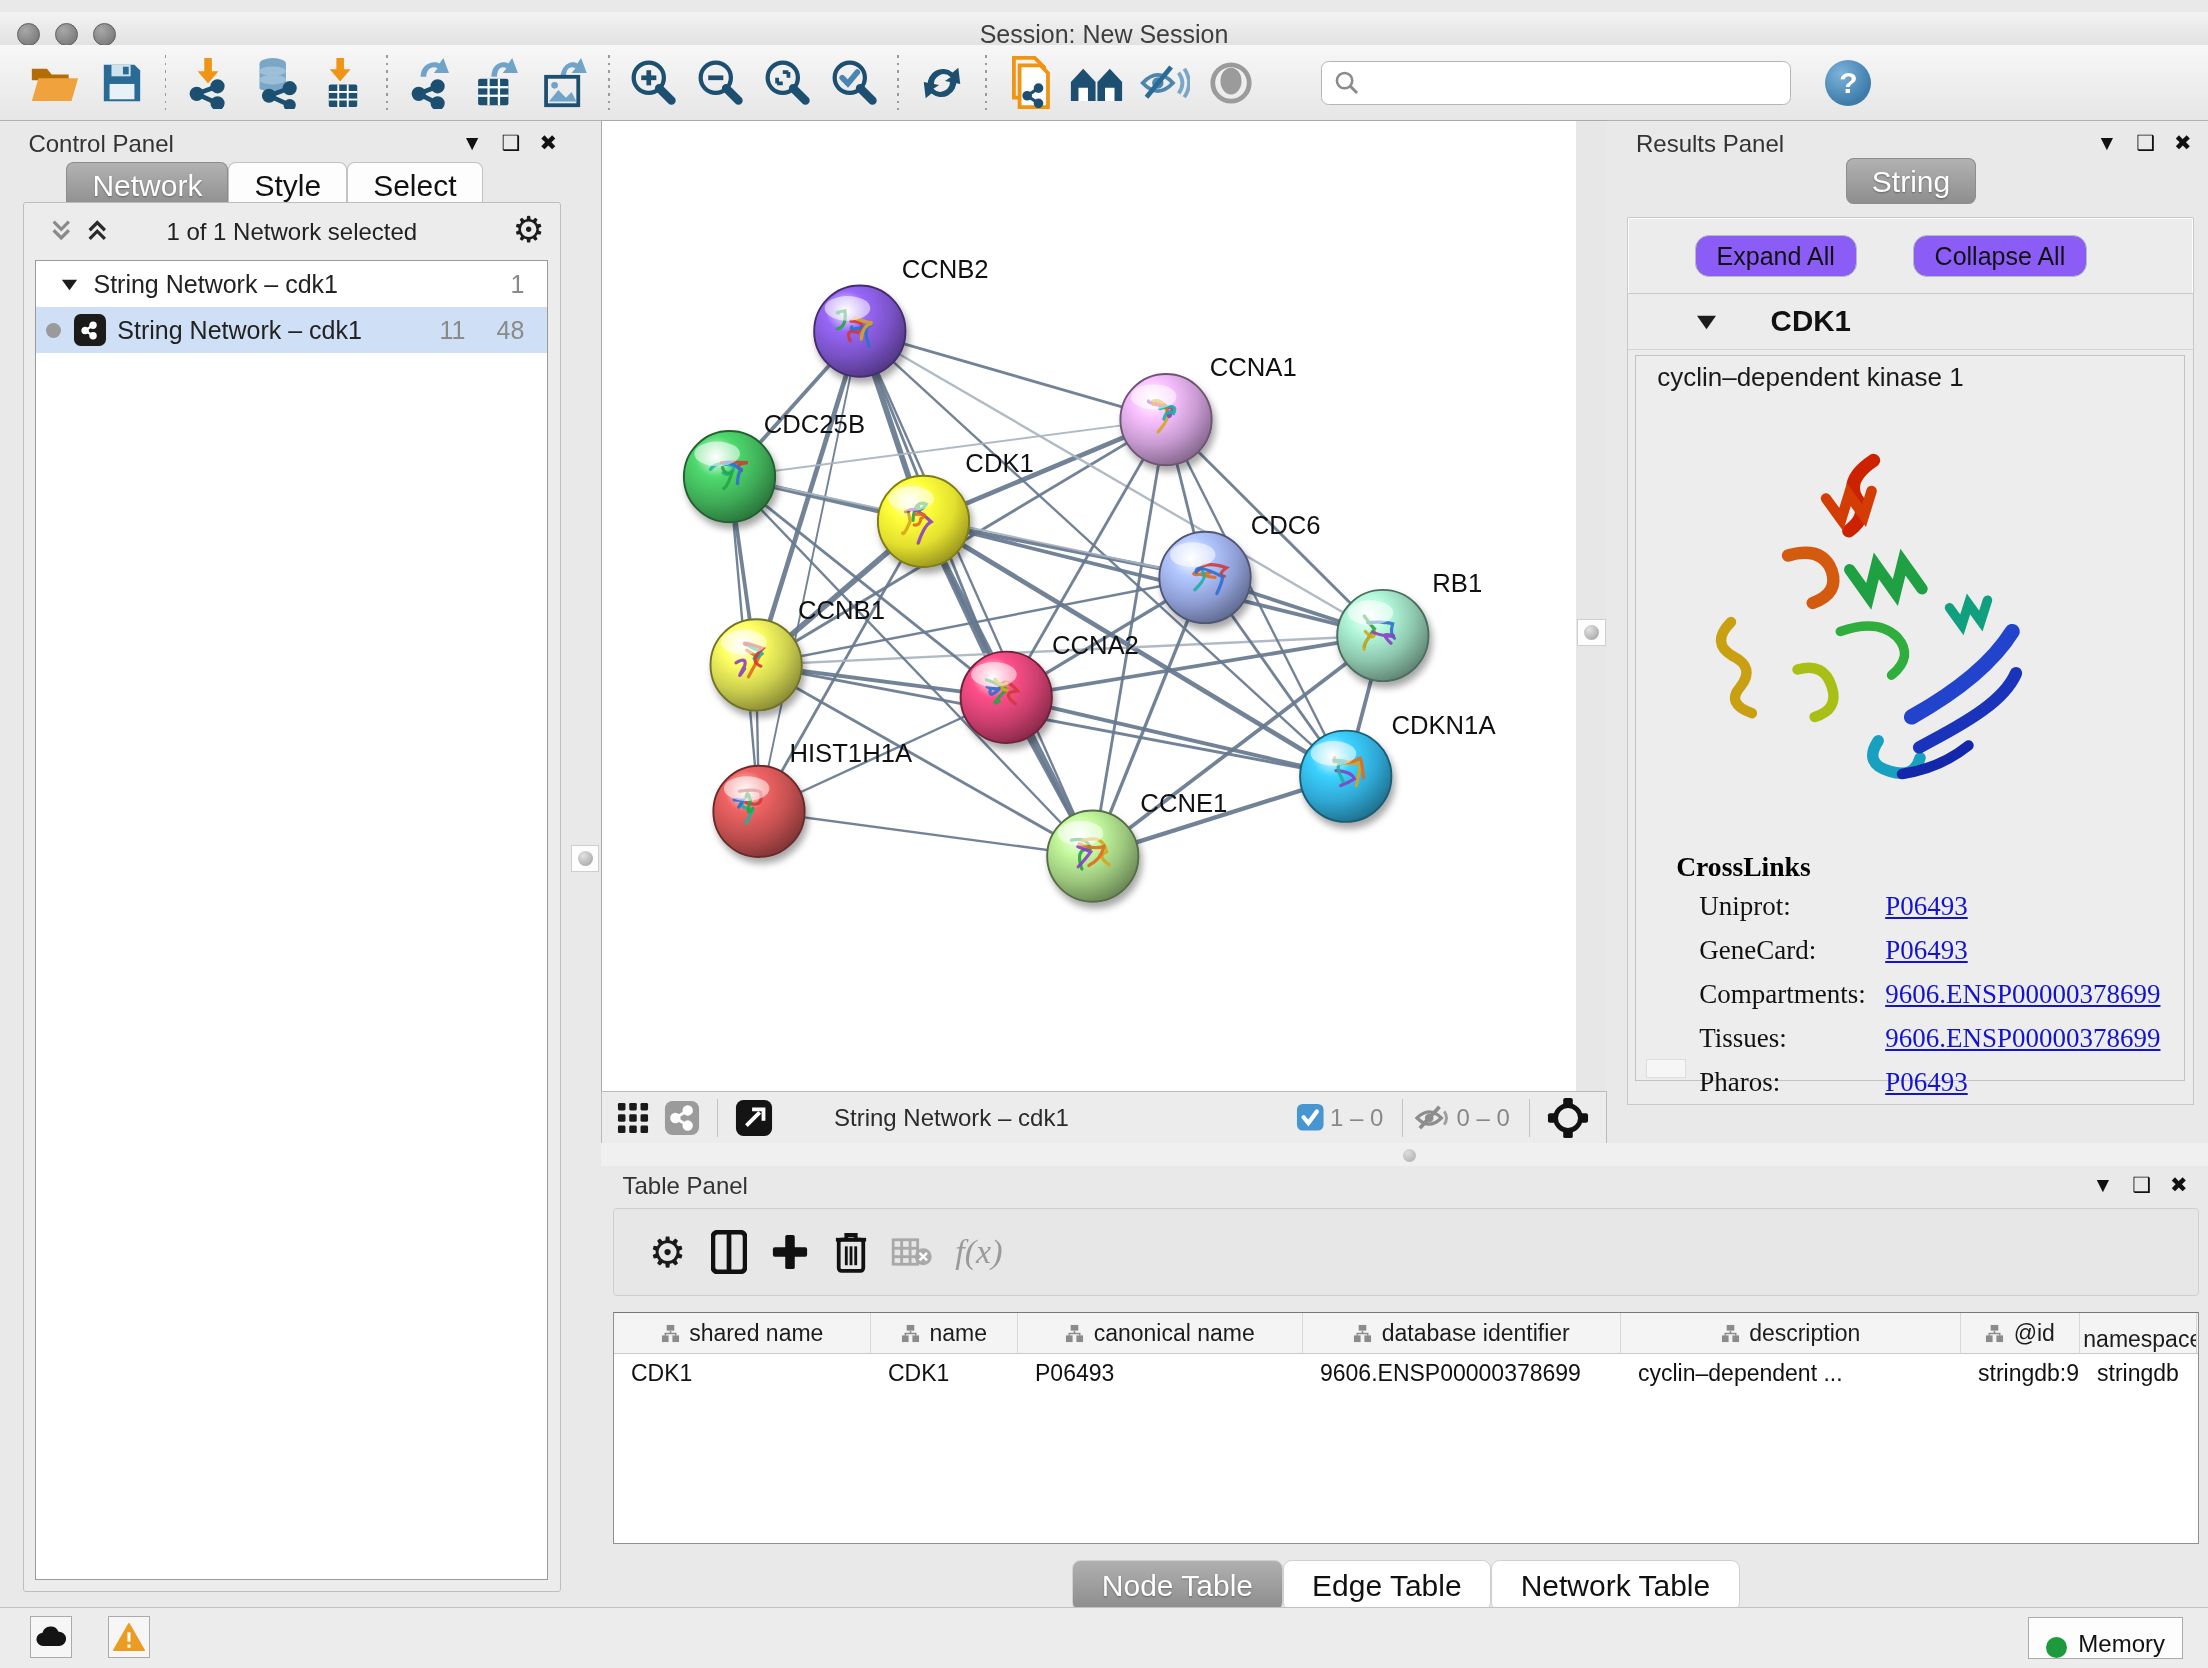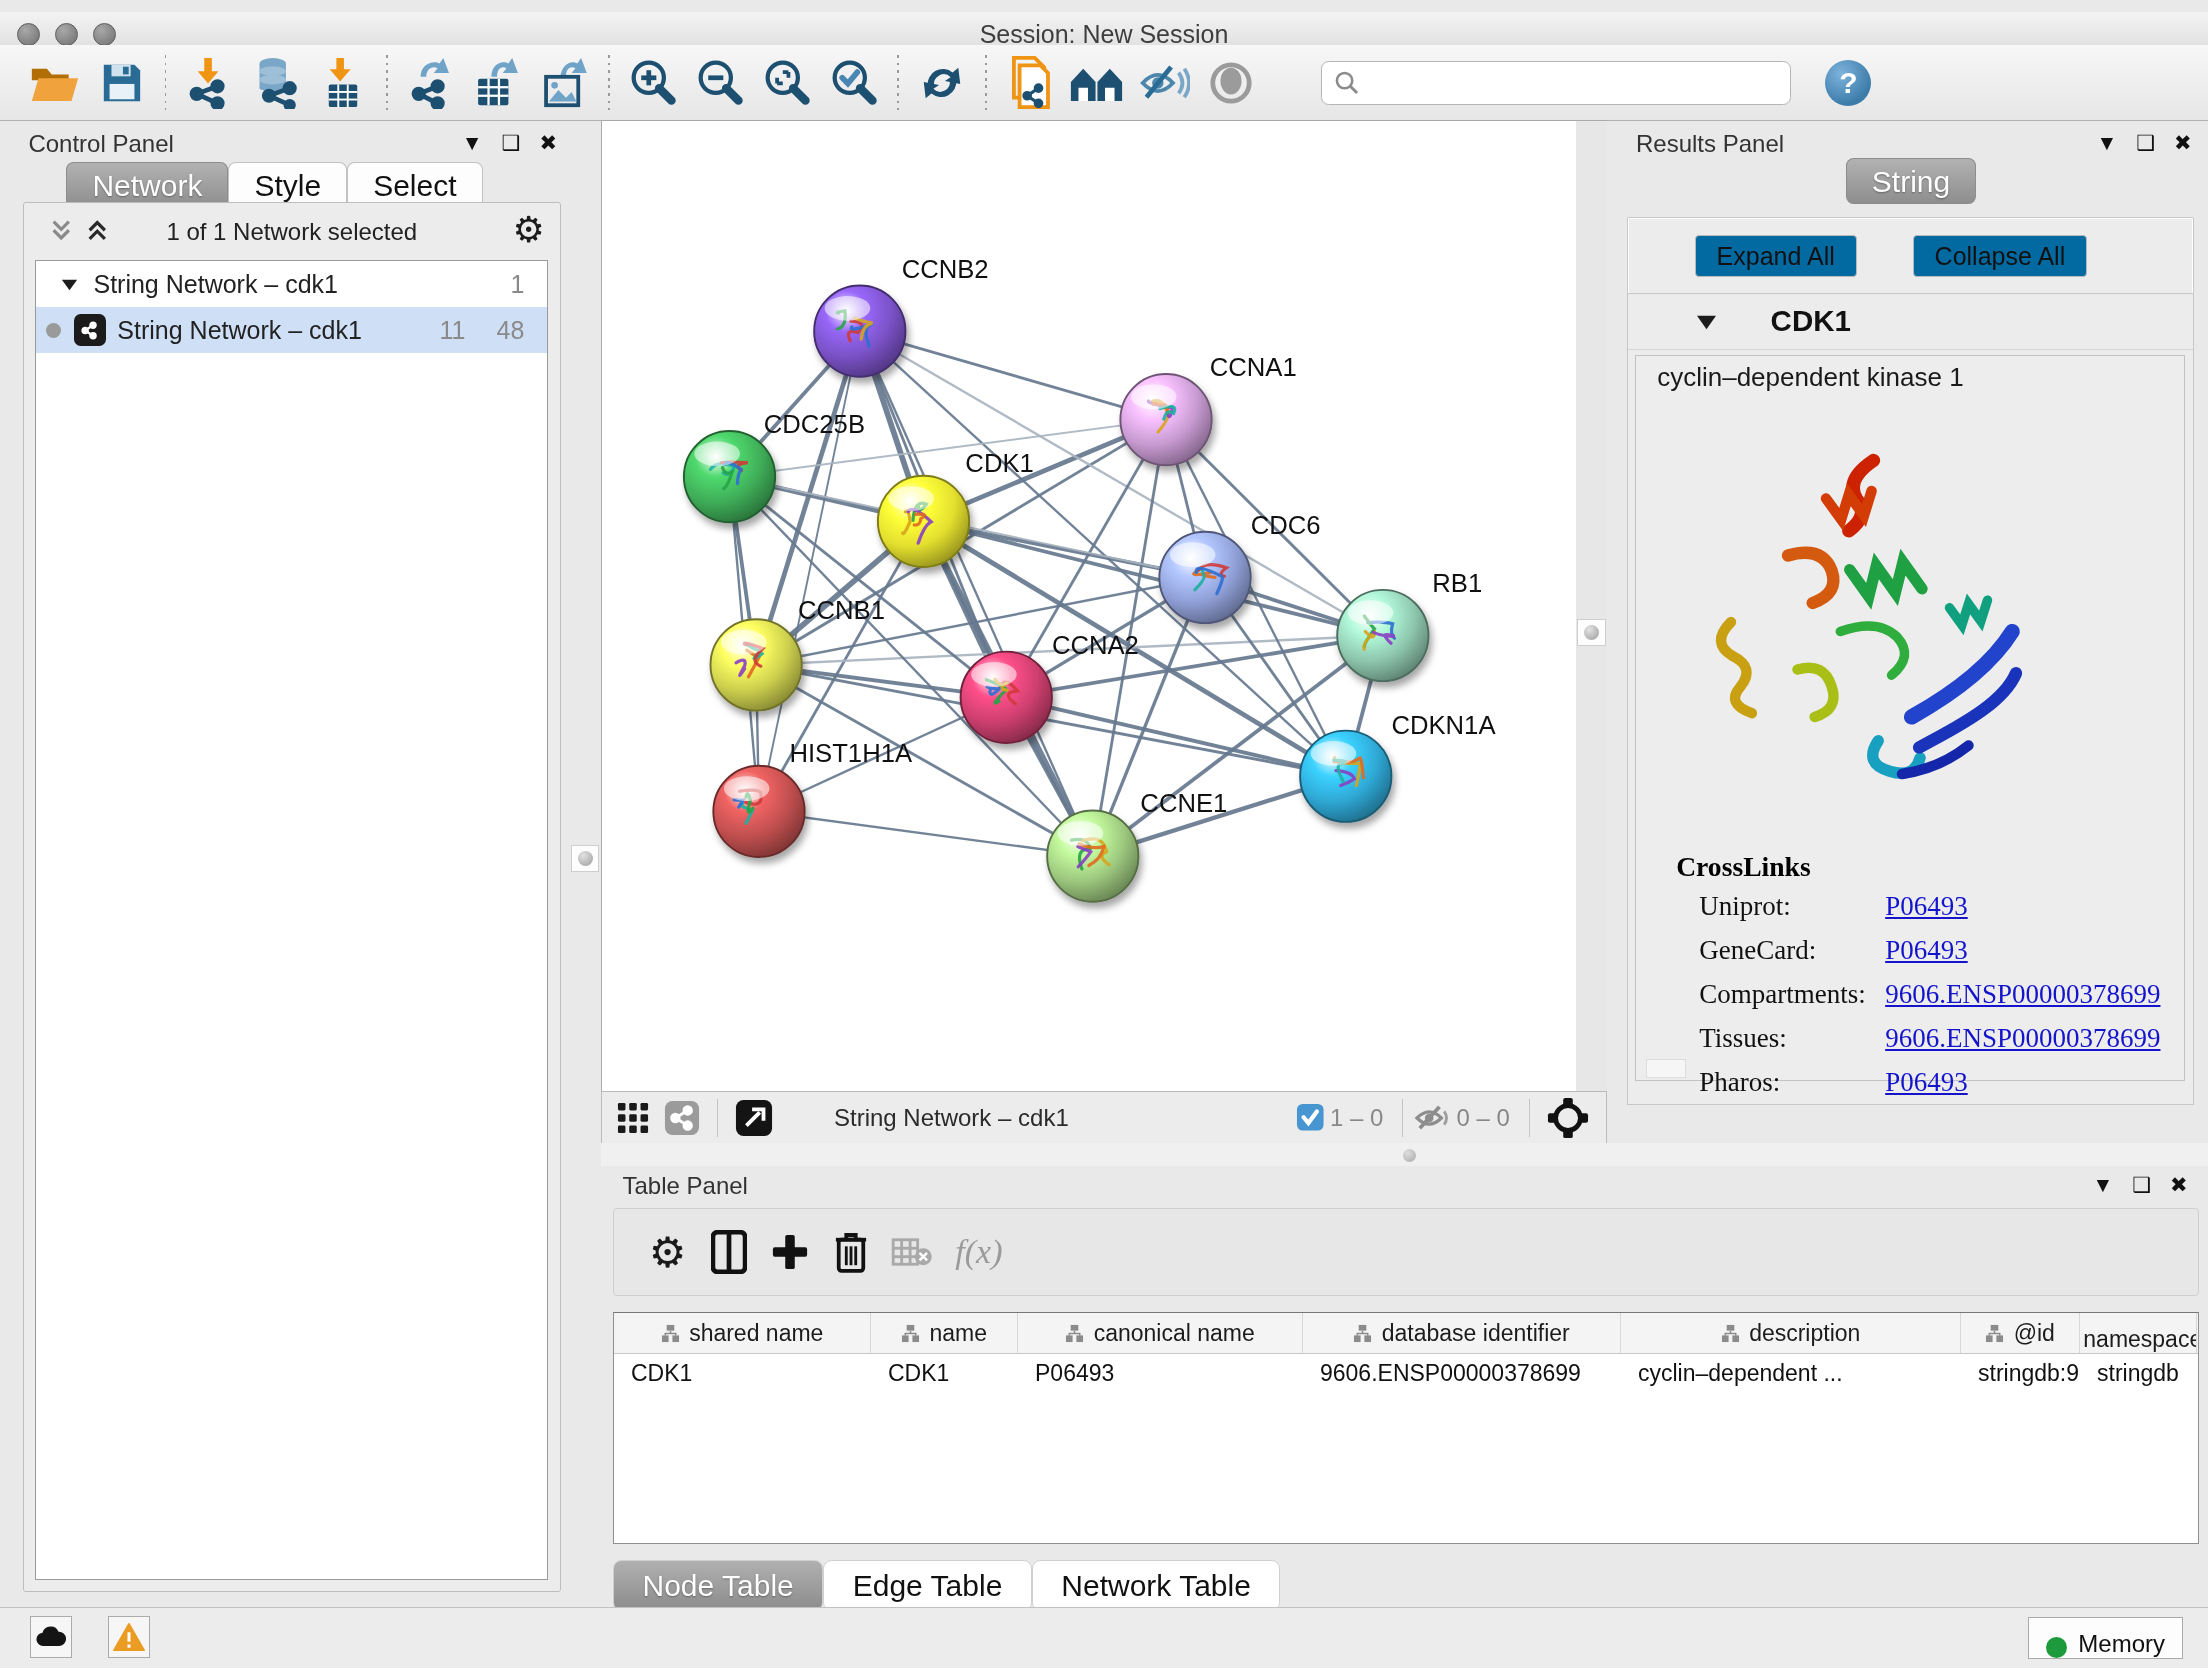--- a/index.html
+++ b/index.html
@@ -73,22 +73,22 @@
   
   .vsplit-left{position:absolute;left:569px;top:120px;width:32px;height:1476px;}
   .hsplit{position:absolute;left:601px;top:1143px;width:1607px;height:23px;background:#f0f0f0;}
   .hsplit i{position:absolute;left:802px;top:5.7px;width:13.3px;height:13.3px;border-radius:50%;
      background:radial-gradient(circle at 35% 30%,#ddd,#aaa);}
   
   .results{position:absolute;left:1619px;top:124px;width:584px;height:1014px;}
   .rtabwrap{position:absolute;left:0;top:34px;width:100%;text-align:center;}
   .rbox1{position:absolute;left:7.6px;top:93px;width:565px;height:76px;background:#ececec;
      border:1.9px solid #c8c8c8;border-radius:1.9px;box-shadow:inset 0 0 0 1px #fff;}
-  .rbtn{position:absolute;top:17px;height:42px;background:#0369a1;border:1px solid #b9b9b9;
-     border-radius:4px;font-size:25px;color:#111;cursor:pointer;padding:0 21px;}
+  .rbtn{position:absolute;top:17px;height:42px;background:#8b5cf6;border:1px solid #b9b9b9;
+     border-radius:14px;font-size:25px;color:#111;cursor:pointer;padding:0 21px;}
   .rbox2{position:absolute;left:7.6px;top:169px;width:565px;height:810px;background:#ececec;
      border:1.9px solid #c8c8c8;overflow:hidden;}
   .generow{position:relative;height:55px;border-bottom:1px solid #d5d5d5;}
   .genearrow{position:absolute;left:67px;top:19px;}
   .genename{position:absolute;left:143px;top:9.5px;font-size:29.5px;font-weight:bold;color:#111;}
   .genecard{position:absolute;left:7.6px;top:61px;right:7.6px;bottom:23px;background:#ededed;
      border:1px solid #c2c2c2;font-family:"Liberation Serif",serif;}
   .genedesc{position:absolute;left:21px;top:5.7px;font-family:"Liberation Sans",sans-serif;
      font-size:26px;color:#1a1a1a;}
   .protimg{position:absolute;left:38px;top:76px;}
@@ -106,21 +106,21 @@
   .fx{font-family:"Liberation Serif",serif;font-style:italic;font-size:34px;color:#9a9a9a;margin-left:13.3px;}
   .grid{position:absolute;left:0px;top:146px;width:1584px;height:230px;background:#fff;border:1px solid #8f8f8f;border-top:1.9px solid #777;}
   .ghead{display:flex;height:40px;background:#f4f4f4;border-bottom:1.9px solid #c9c9c9;}
   .gcell{box-sizing:border-box;border-right:1px solid #d8d8d8;display:flex;align-items:center;
      justify-content:center;font-size:23px;color:#1c1c1c;gap:9.5px;overflow:hidden;white-space:nowrap;}
   .grow{display:flex;height:38px;}
   .gdata{box-sizing:border-box;padding-left:17px;display:flex;align-items:center;font-size:23px;color:#111;
      overflow:hidden;white-space:nowrap;}
   .tscroll{position:absolute;left:1px;top:342px;width:1582px;height:32px;background:#f4f4f4;border-top:1px solid #ddd;}
   .tscroll b{position:absolute;left:9.5px;top:4.8px;width:173px;height:23px;border-radius:11.4px;background:#bdbdbd;}
-  .ttabs{position:absolute;left:0;top:394px;width:100%;text-align:left;}
+  .ttabs{position:absolute;left:0;top:394px;width:100%;text-align:center;}
   .ttabs .tab{border-radius:8.6px;border:1px solid #cfcfcf;padding:7.6px 28.5px;background:#fff;}
   .ttabs .tab.active{background:linear-gradient(#b0b0b0,#8c8c8c);color:#fff;}
   
   .statusbar{position:absolute;left:0;top:1607px;width:2208px;height:61px;background:#ececec;
      border-top:1px solid #c2c2c2;}
   .sbtn{position:absolute;top:7.6px;width:42px;height:42px;background:#f6f6f6;border:1px solid #ababab;
      display:flex;align-items:center;justify-content:center;cursor:pointer;padding:0;}
   .memory{position:absolute;right:25px;top:8.6px;height:42px;background:#fdfdfd;border:1px solid #ababab;
      display:flex;align-items:flex-end;font-size:24px;color:#111;padding:0 17px;cursor:pointer;gap:11.4px;}
   .memory i{width:21px;height:21px;border-radius:50%;background:#1d9b3c;display:block;}

